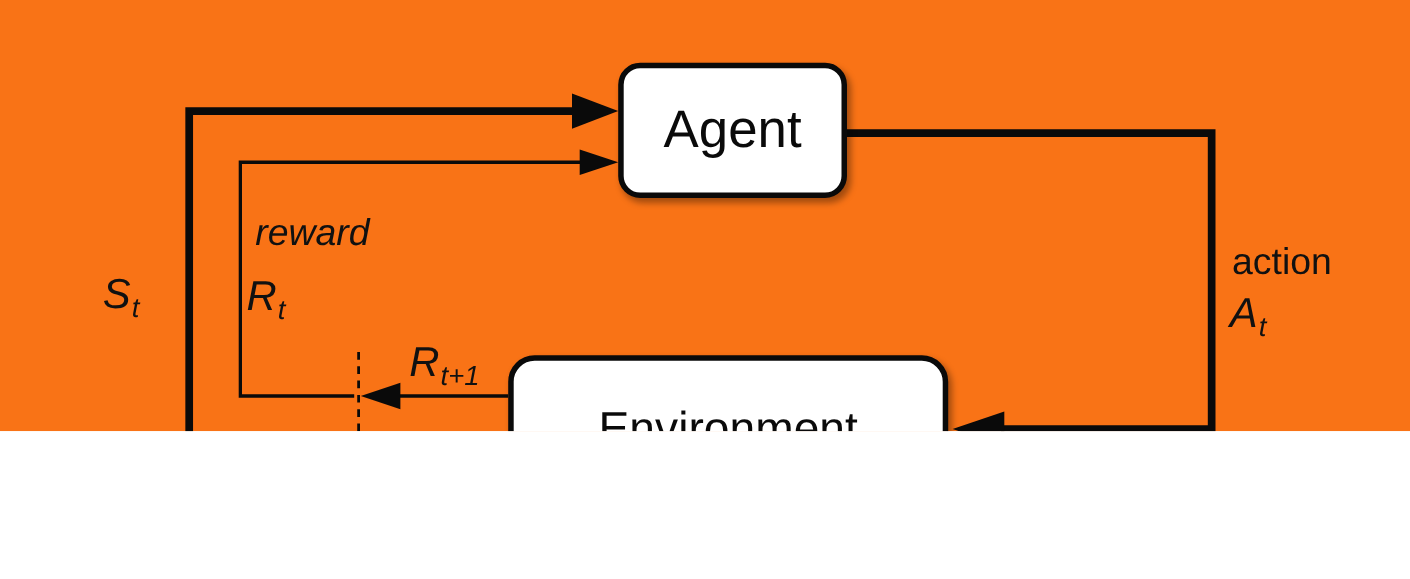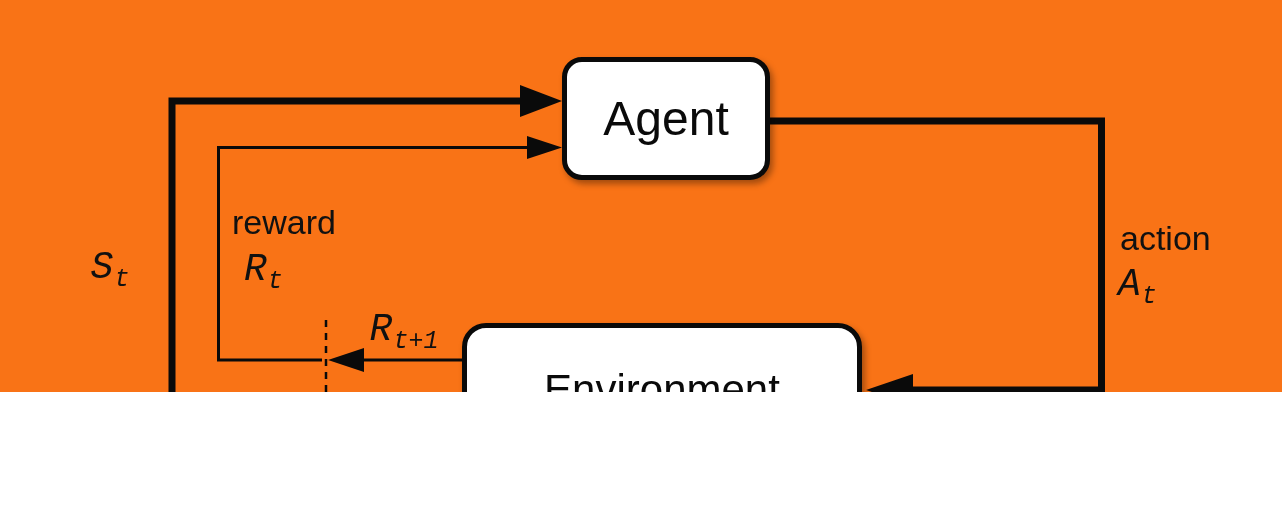--- a/index.html
+++ b/index.html
@@ -50,21 +50,21 @@
   .word-label {
     position: absolute;
     color: #111111;
     font-size: 34px;
     line-height: 1;
     white-space: nowrap;
   }
   .math-label {
     position: absolute;
     color: #111111;
-    font-family: Liberation Mono, monospace;
+    font-family: Liberation Sans, sans-serif;
     font-style: italic;
     font-size: 38px;
     line-height: 1;
     white-space: nowrap;
   }
   .math-label sub {
     font-size: 25px;
     line-height: 1;
     vertical-align: -0.3em;
     margin-left: 1px;
@@ -104,22 +104,22 @@
     <span>Agent</span>
   </div>
   <div class="node environment">
     <span>Environment</span>
   </div>
 
   <div class="math-label center" style="left:58px; top:249px; width:104px;">
     <span>S</span><sub>t</sub>
   </div>
 
-  <div class="word-label" style="left:232px; top:205px;">reward</div>
-  <div class="math-label" style="left:244px; top:251px;">
+  <div class="word-label" style="left:232px; top:195px;font-style:italic;">reward</div>
+  <div class="math-label" style="left:224px; top:251px;">
     <span>R</span><sub>t</sub>
   </div>
 
   <div class="word-label" style="left:1120px; top:221px;">action</div>
   <div class="math-label" style="left:1118px; top:266px;">
     <span>A</span><sub>t</sub>
   </div>
 
   <div class="math-label center" style="left:352px; top:311px; width:104px;">
     <span>R</span><sub>t+1</sub>

